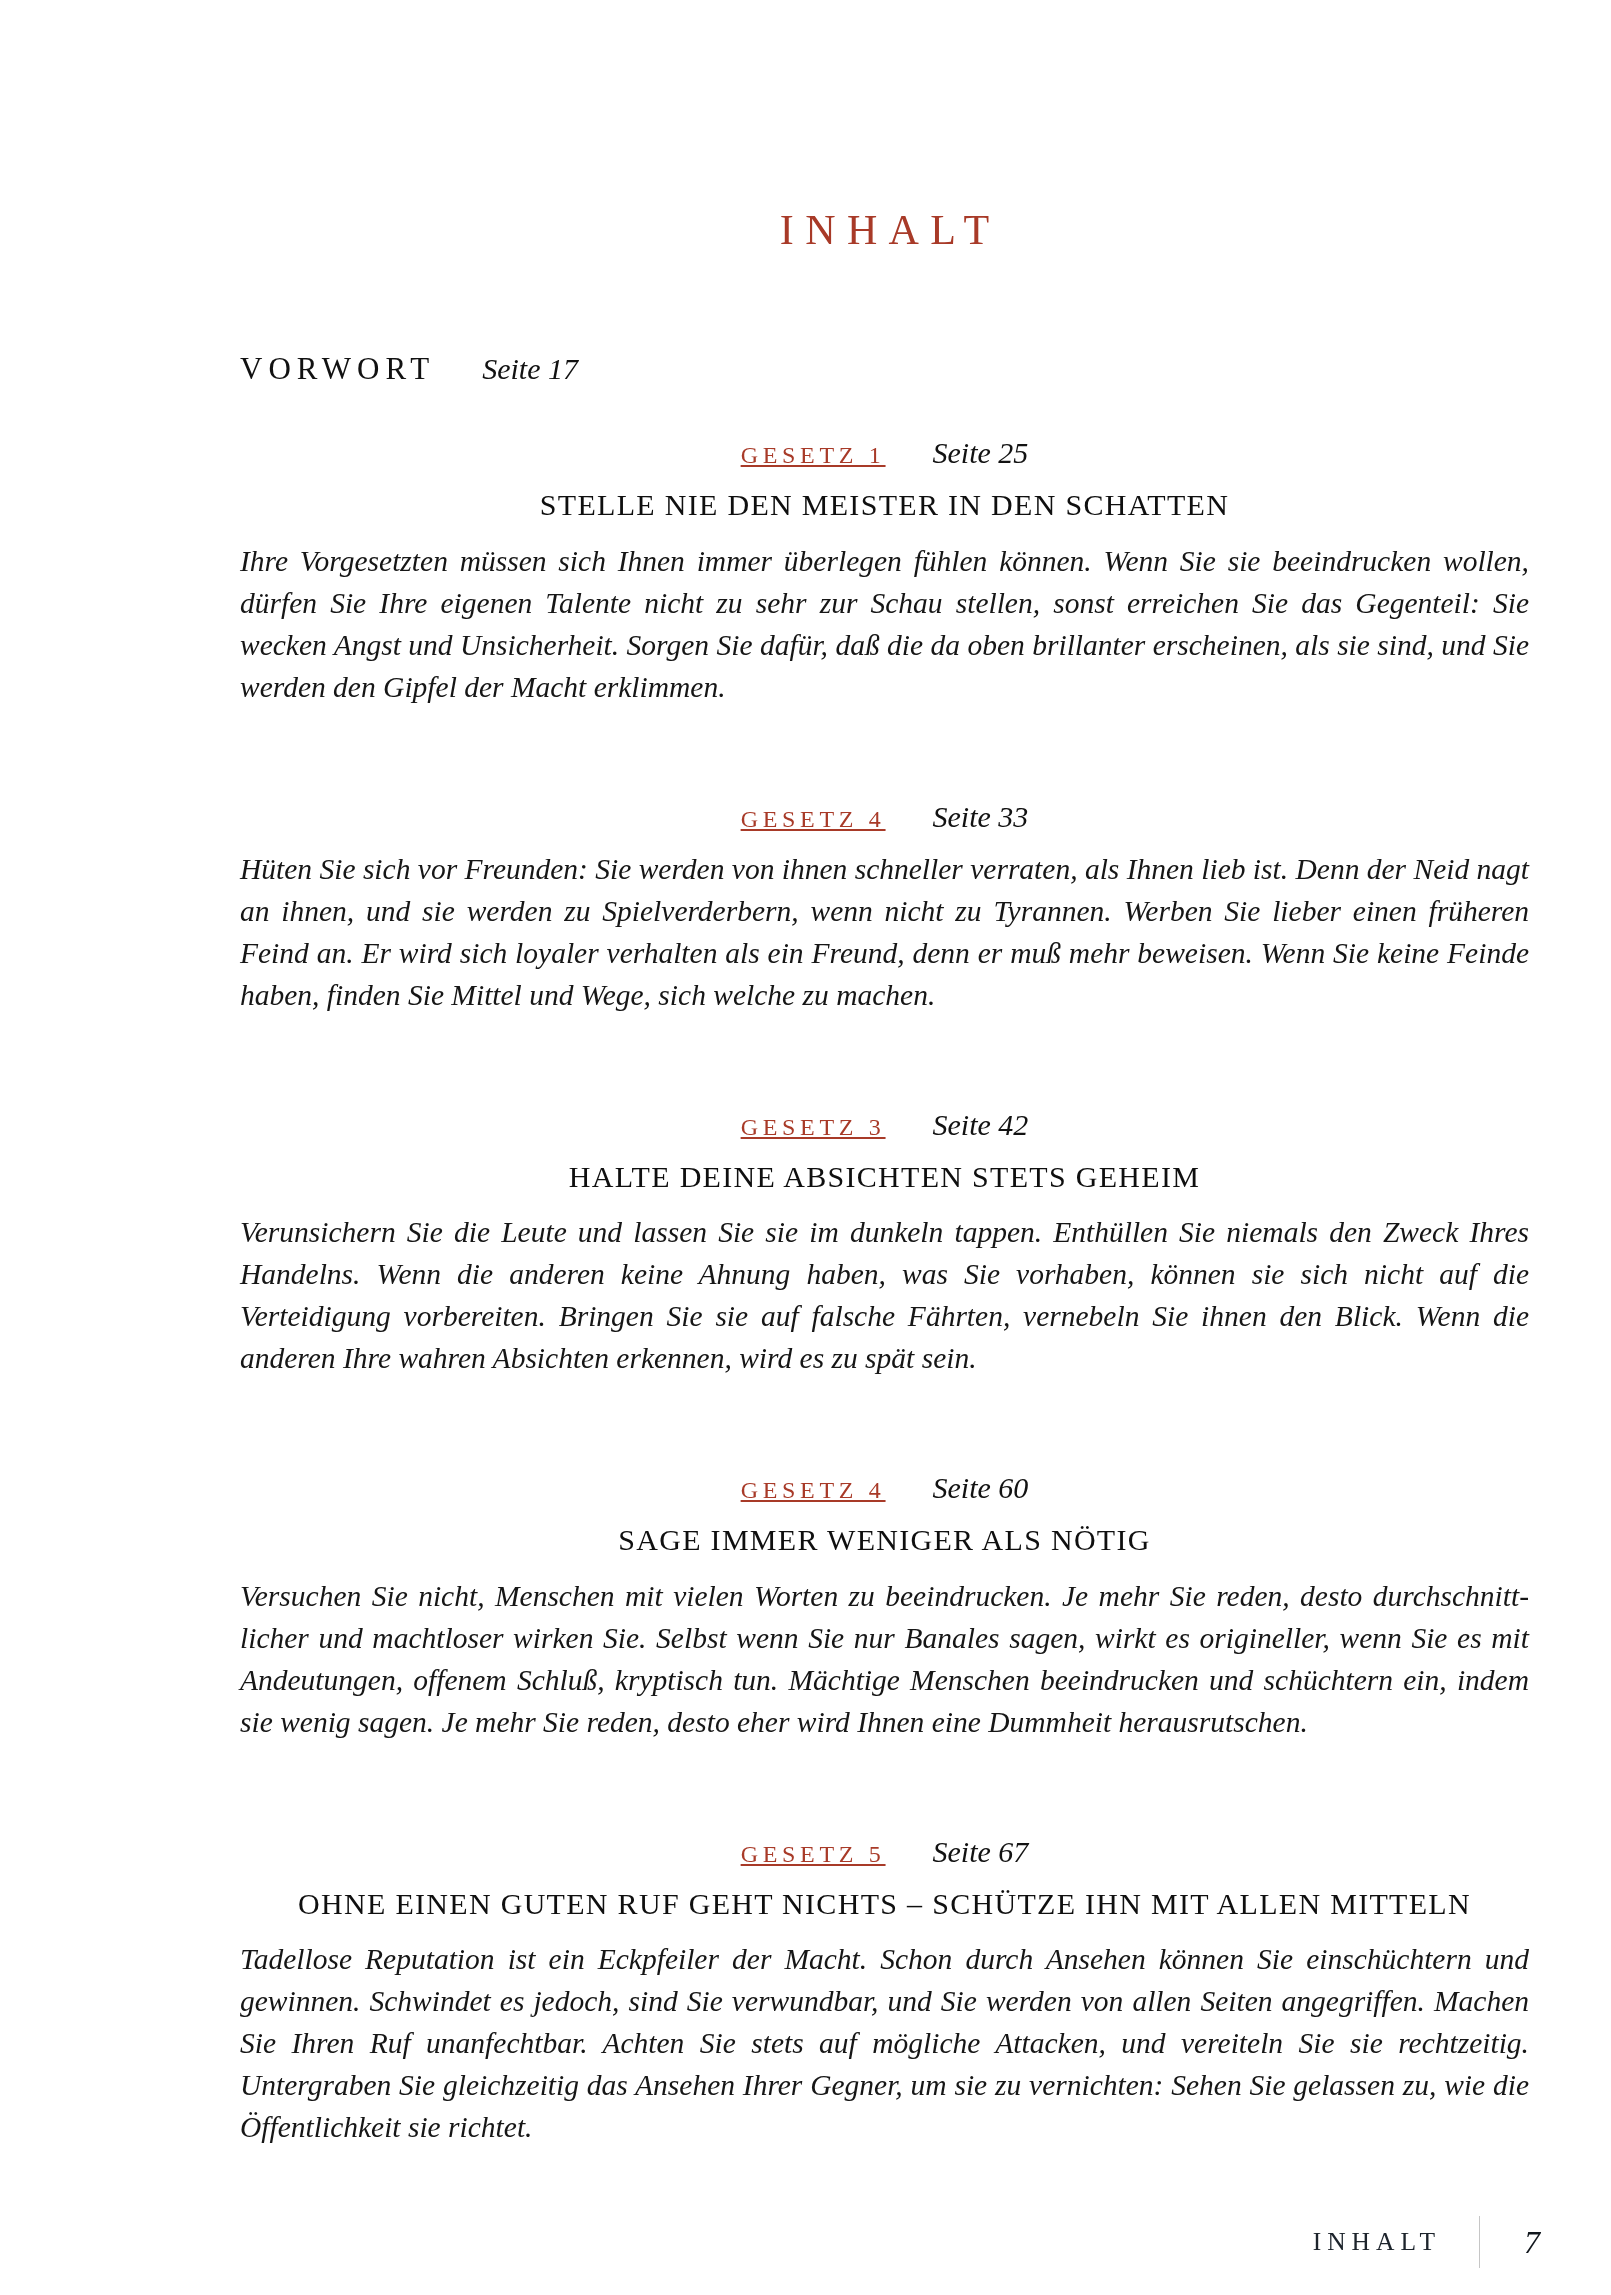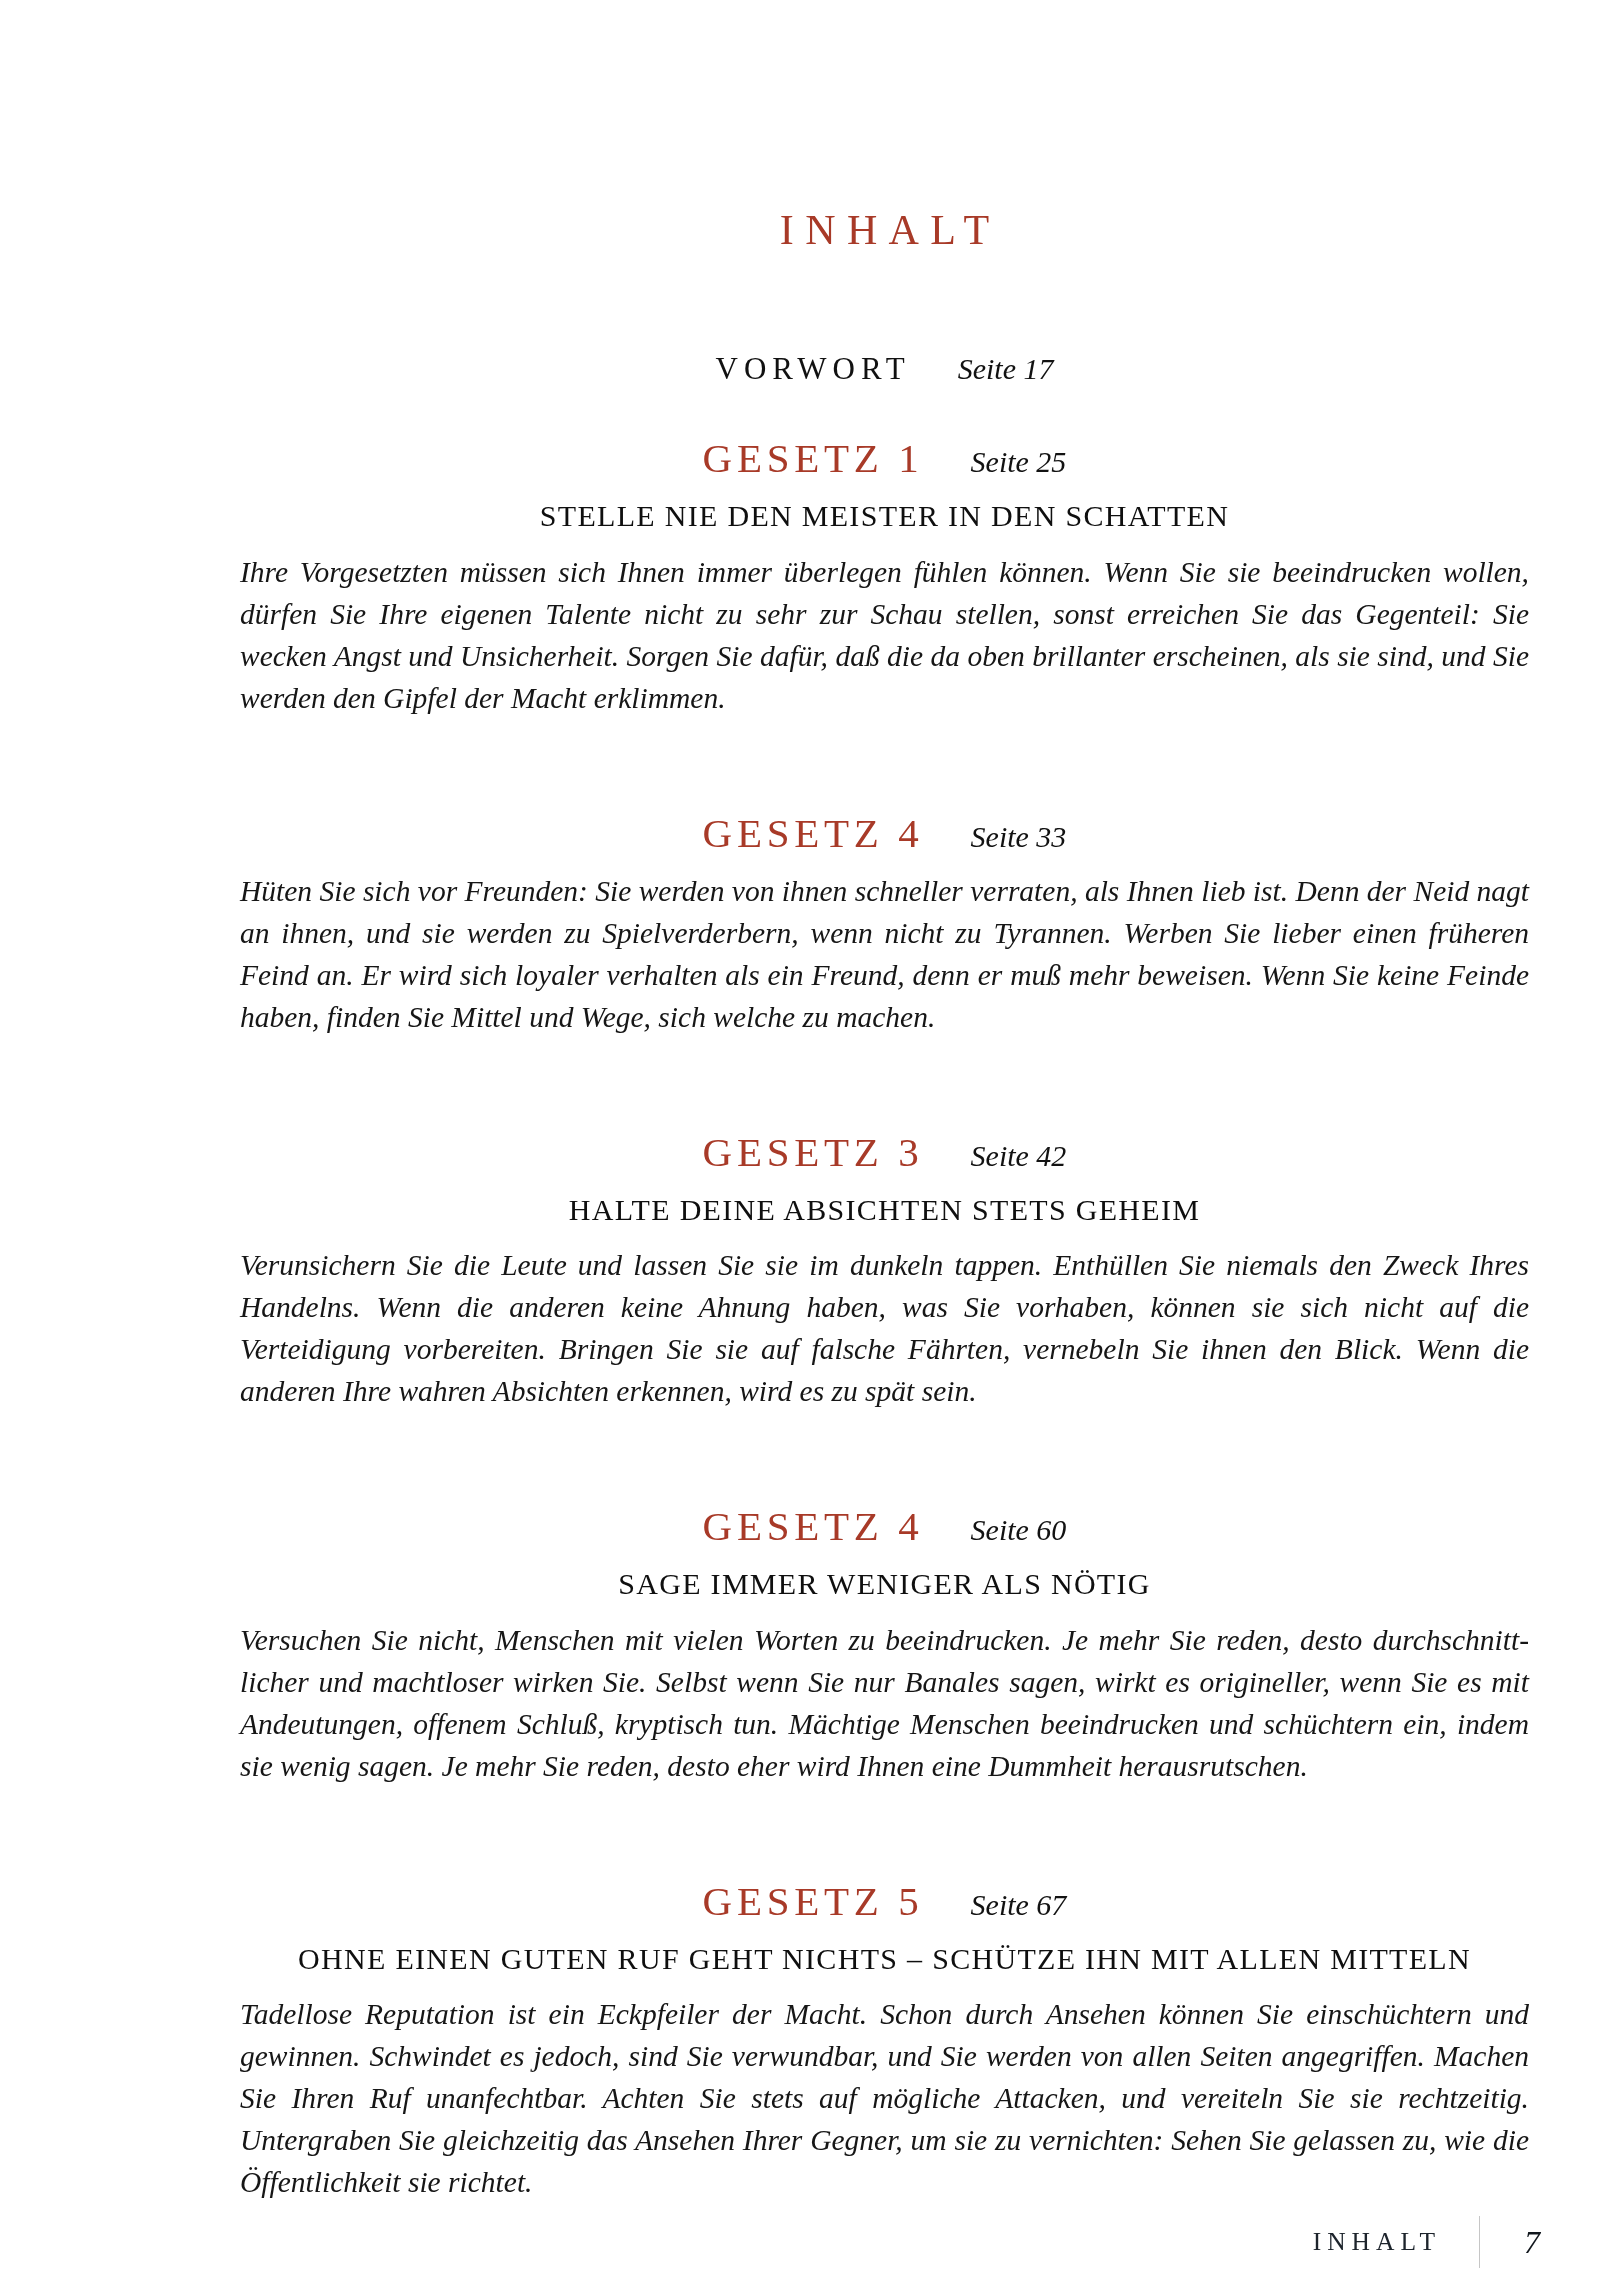--- a/index.html
+++ b/index.html
@@ -20,21 +20,21 @@
     margin-top: 161px;
     text-align: center;
     font-size: 42px;
     font-weight: normal;
     line-height: 1;
     letter-spacing: 11.4px;
     text-indent: 11.4px;
     color: var(--accent);
   }
 
-  .entry-row { text-align: center; white-space: nowrap; }
+  .entry-row { text-align: left; white-space: nowrap; }
 
   .preface { margin-top: 102px; line-height: 1; }
 
   .caps-label {
     font-size: 31px;
     letter-spacing: 6px;
     color: #111111;
   }
 
   .page-ref {
@@ -43,23 +43,24 @@
     color: #121212;
     margin-left: 31px;
   }
 
   .law { margin-top: 94px; }
   .law.first { margin-top: 54px; }
 
   .law-kicker { text-align: center; line-height: 1; }
 
   .kicker-label {
-    font-size: 41px;
+    font-size: 24px;
     letter-spacing: 4.7px;
     color: var(--accent);
+    text-decoration: underline;
   }
 
   .law-title {
     margin-top: 18px;
     text-align: center;
     font-size: 30px;
     font-weight: normal;
     line-height: 1.25;
     letter-spacing: 1.3px;
     color: #0f0f0f;

